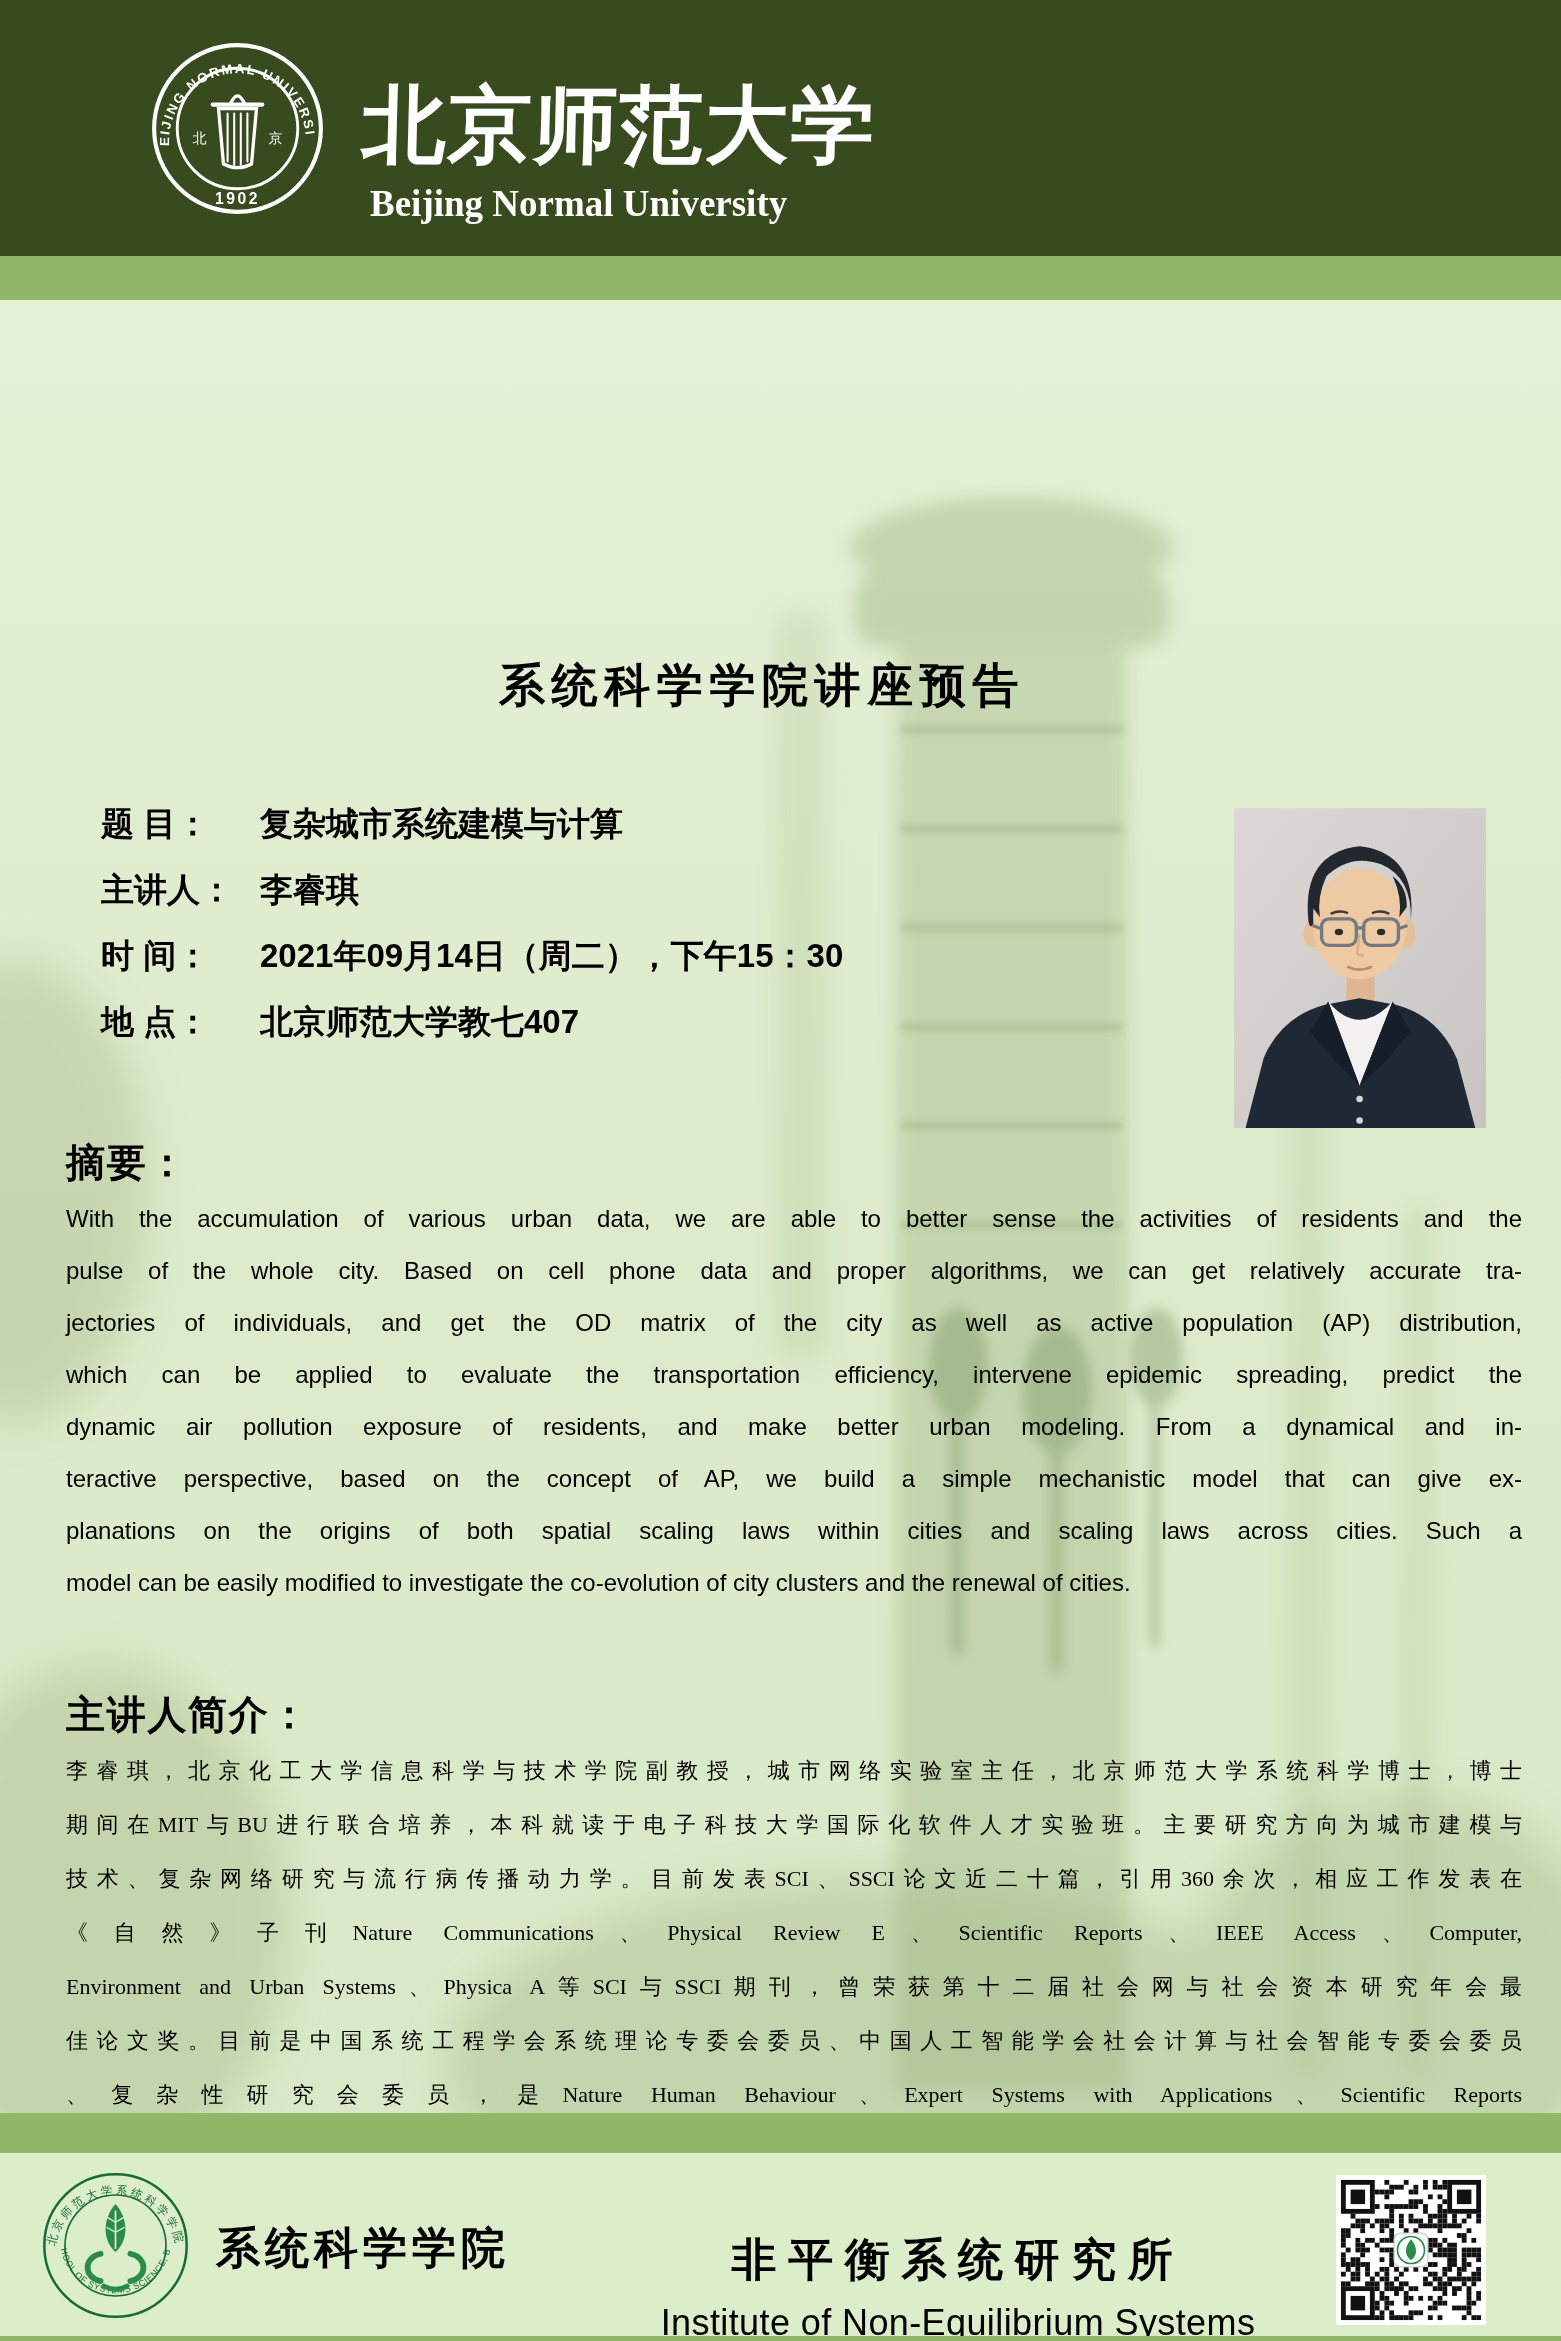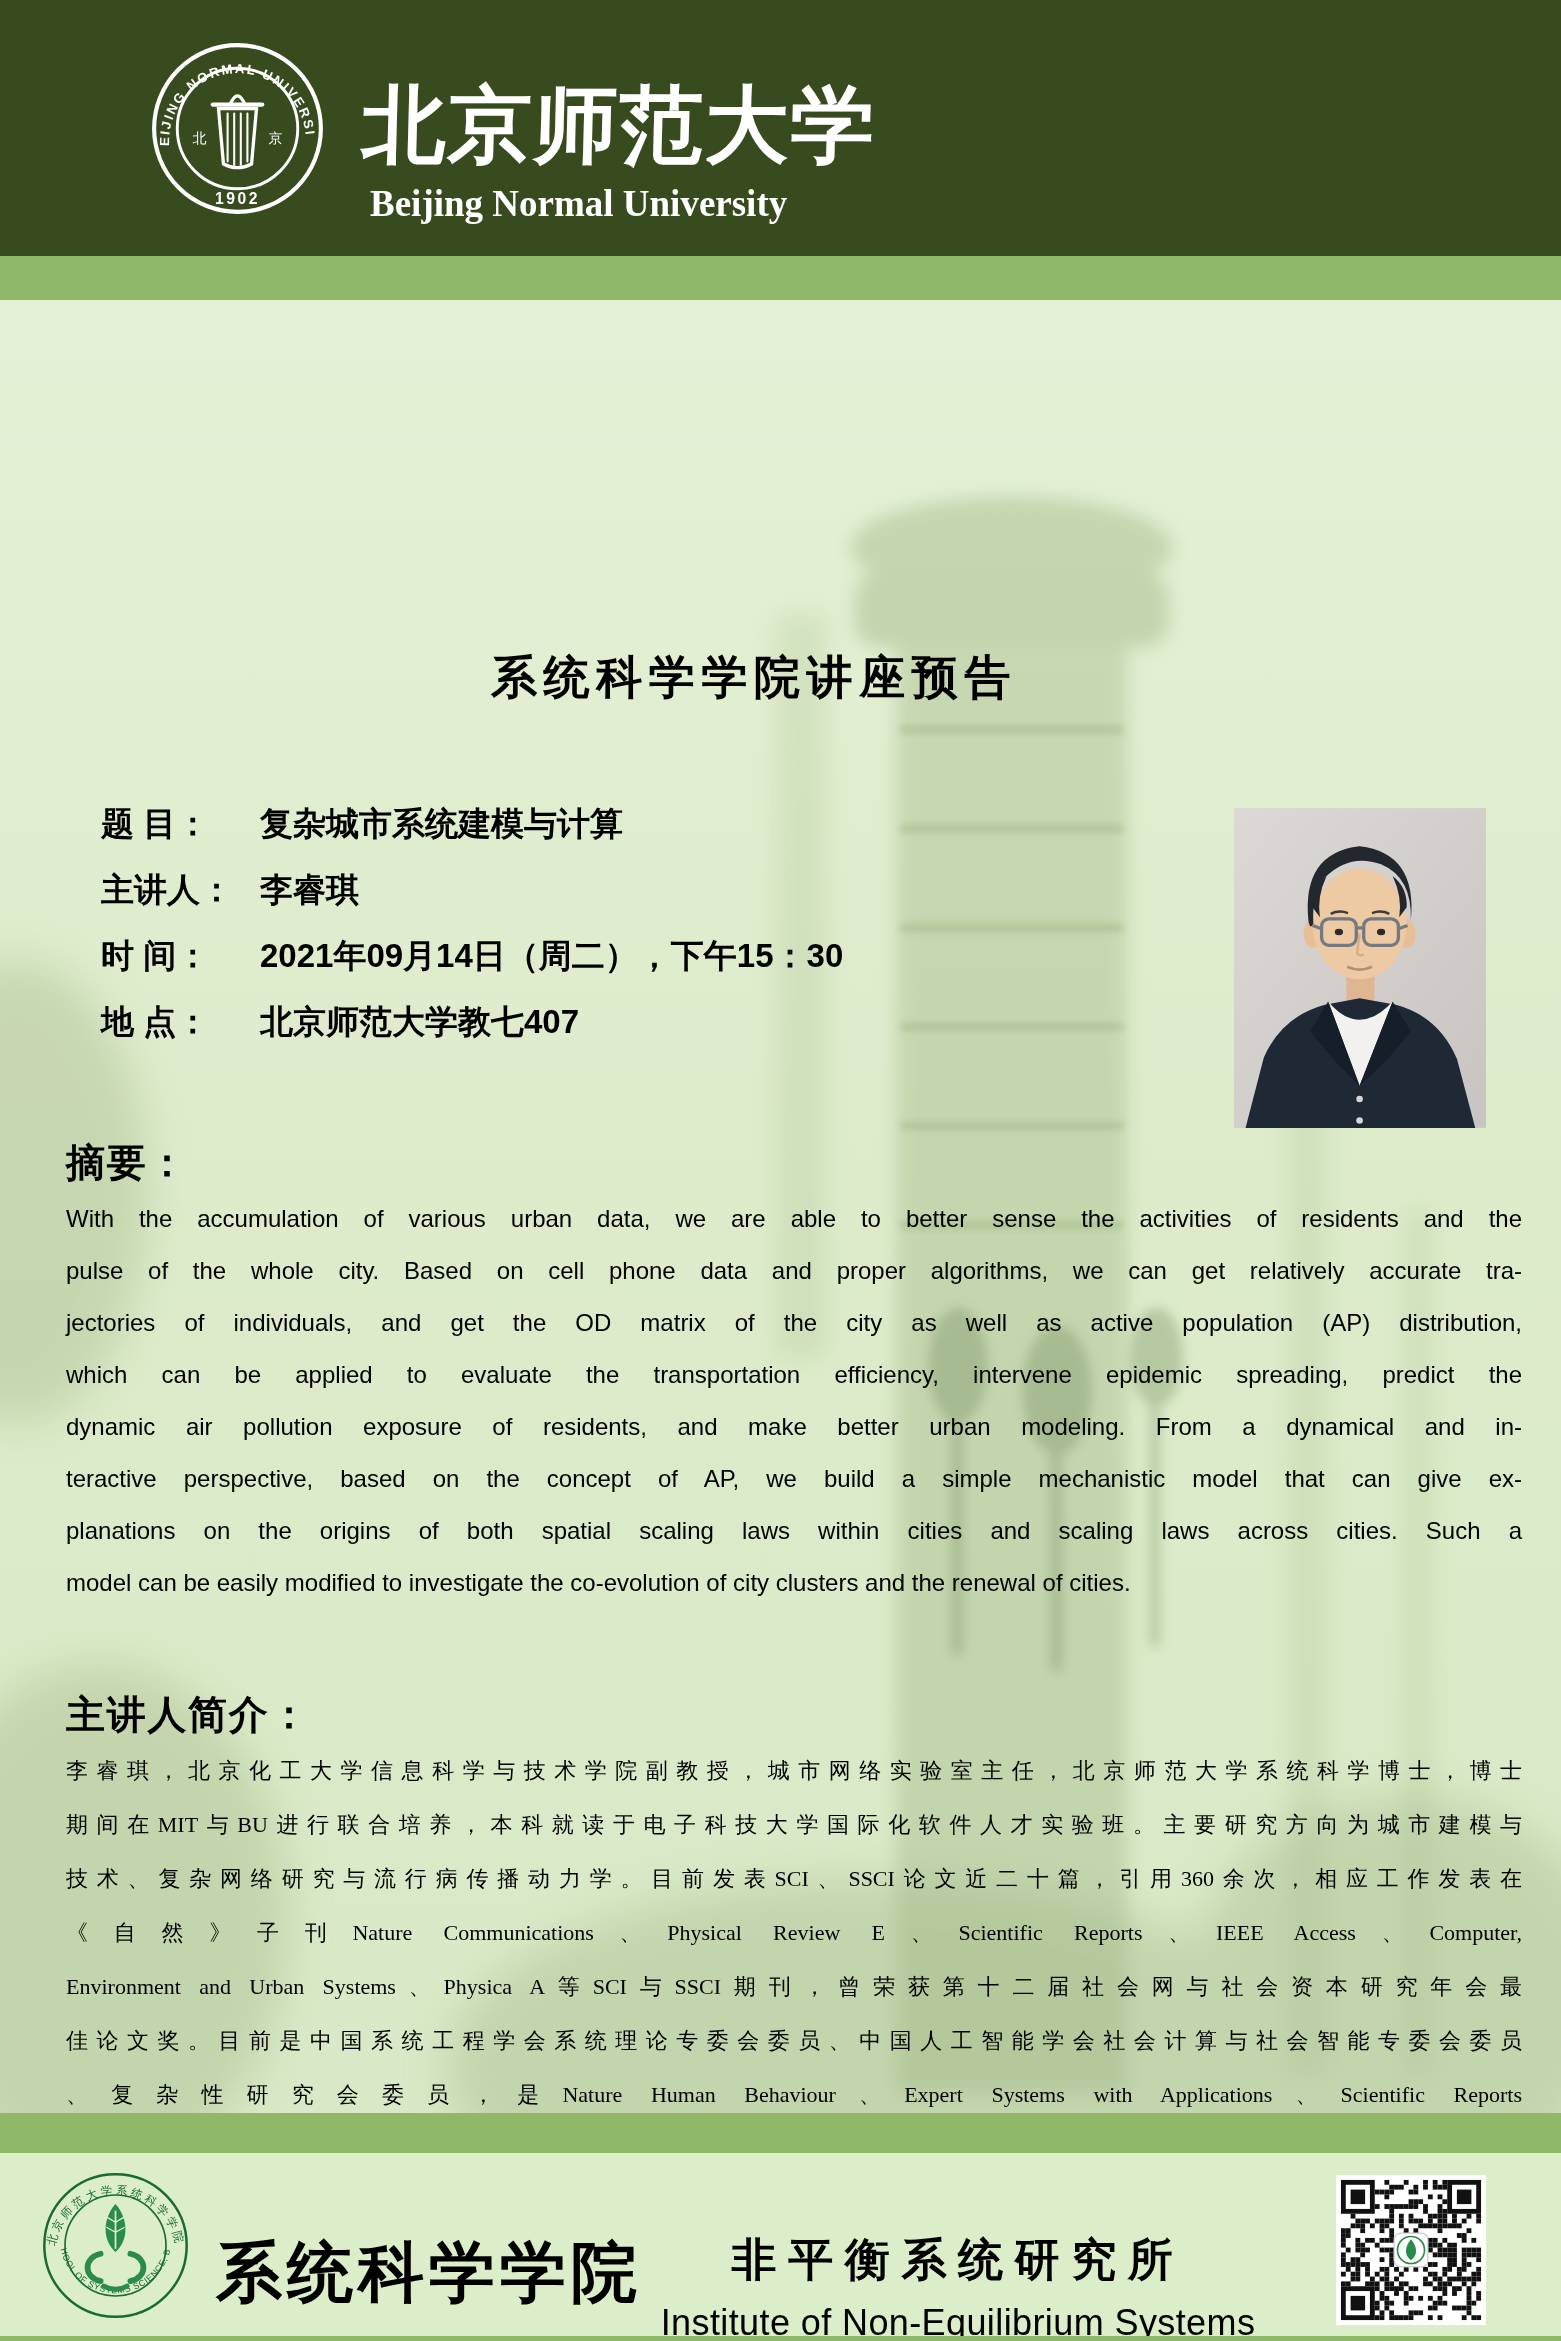--- a/index.html
+++ b/index.html
@@ -36,21 +36,21 @@
   .strip-bottom{top:2336px;height:5.8px;}
   
   .main{
     position:absolute;left:0;top:300px;width:1561px;height:1813px;
     background:linear-gradient(180deg,#e4f1d6 0%,#dfeccd 35%,#dbeac8 70%,#d9e8c6 100%);
   }
   .watermark{position:absolute;left:0;top:0;width:1561px;height:1813px;pointer-events:none;}
   .lecture-title{
     position:absolute;left:0;top:339px;width:1492px;
     text-align:center;font-size:46px;font-weight:900;letter-spacing:6.6px;
-    margin:8px;
+    margin:16px;
   }
   .info-block{position:absolute;left:66px;top:491px;}
   .info-row{height:66px;line-height:66px;font-size:33px;font-weight:bold;white-space:nowrap;}
   .info-label{display:inline-block;width:159px;margin-left:35px;}
   .info-value{display:inline-block;}
   .photo{
     position:absolute;left:1234px;top:508px;width:252px;height:320px;
     overflow:hidden;
   }
   .sec-heading{
@@ -71,22 +71,22 @@
     text-align:justify;text-align-last:justify;
   }
   .no-just{text-align:left;text-align-last:left;}
   
   .footer{
     position:absolute;left:0;top:2153px;width:1561px;height:183px;
     background:#dcedca;
   }
   .sss-seal{position:absolute;left:41px;top:18px;width:149px;height:149px;}
   .school-cn{
-    position:absolute;left:216px;top:75px;
-    font-size:66px;font-weight:900;letter-spacing:5px;white-space:nowrap;
+    position:absolute;left:216px;top:66px;
+    font-size:44px;font-weight:900;letter-spacing:5px;white-space:nowrap;
   }
   .inst{position:absolute;left:578px;top:33px;width:760px;text-align:center;margin-top:44px;}
   .inst-cn{
     font-family:"DejaVu Serif","Liberation Serif",serif;
     font-size:45px;font-weight:900;letter-spacing:11.6px;white-space:nowrap;
   }
   .inst-en{
     margin-top:11.6px;font-size:36px;letter-spacing:0.4px;white-space:nowrap;
   }
   .qr{

